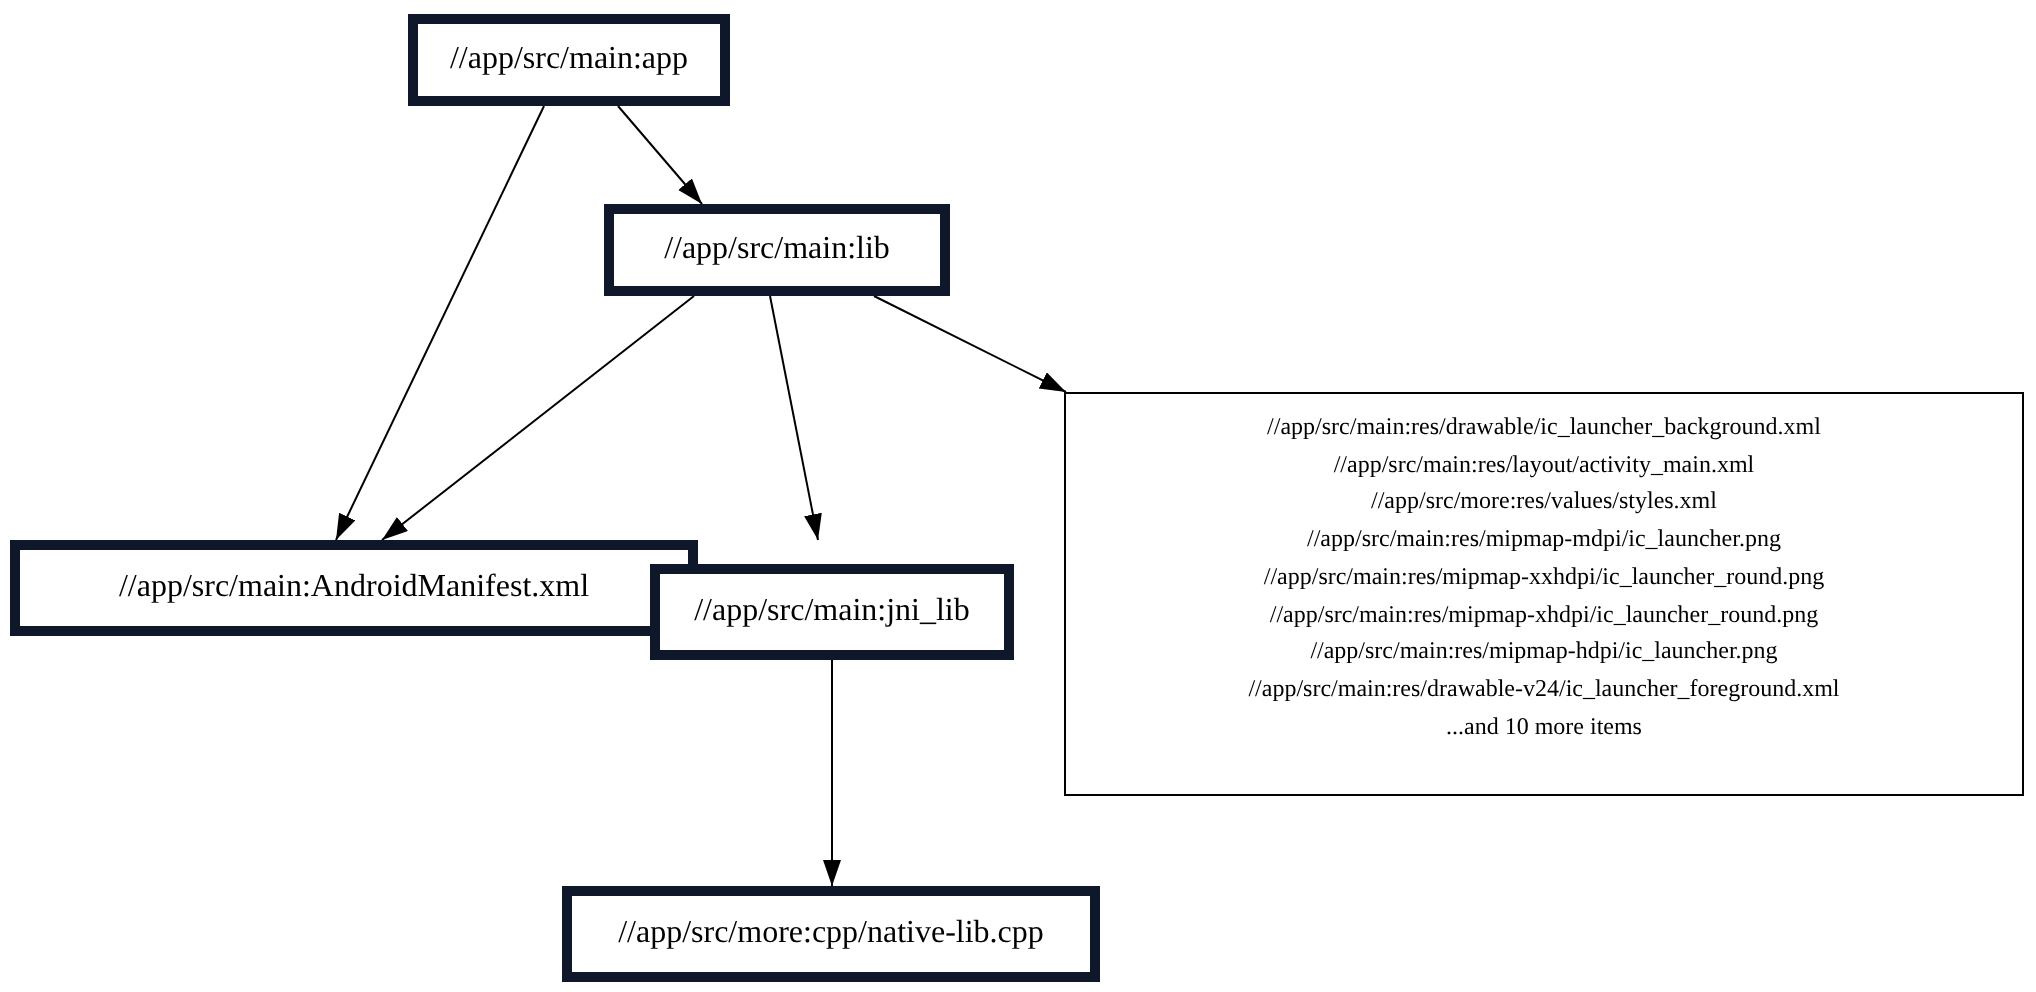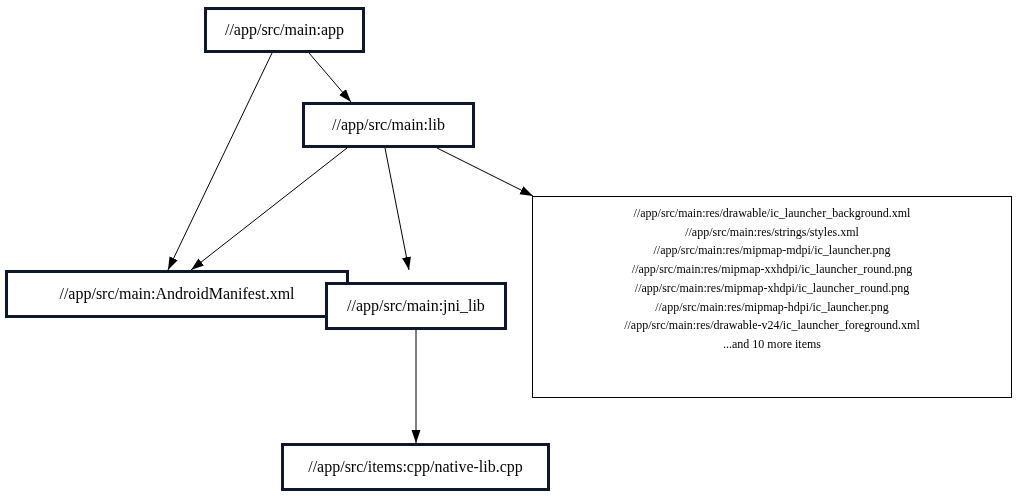--- a/index.html
+++ b/index.html
@@ -19,21 +19,21 @@
   #edges {
     position: absolute;
     top: 0;
     left: 0;
     width: 1018px;
     height: 496px;
   }
   .node {
     position: absolute;
     box-sizing: border-box;
-    border: 3px solid #0f172a;
+    border: 5px solid #0f172a;
     background: #ffffff;
     display: flex;
     align-items: center;
     justify-content: center;
     font-size: 16px;
     white-space: nowrap;
     text-align: center;
   }
   .node-multi {
     position: absolute;
@@ -83,26 +83,27 @@
   <div class="node node-manifest">
     <span>//app/src/main:AndroidManifest.xml</span>
   </div>
 
   <div class="node node-jni">
     <span>//app/src/main:jni_lib</span>
   </div>
 
   <div class="node-multi node-resources">
     <div>//app/src/main:res/drawable/ic_launcher_background.xml</div>
-    <div>//app/src/main:res/strings/styles.xml</div>
+    <div>//app/src/main:res/layout/activity_main.xml</div>
+    <div>//app/src/more:res/values/styles.xml</div>
     <div>//app/src/main:res/mipmap-mdpi/ic_launcher.png</div>
     <div>//app/src/main:res/mipmap-xxhdpi/ic_launcher_round.png</div>
     <div>//app/src/main:res/mipmap-xhdpi/ic_launcher_round.png</div>
     <div>//app/src/main:res/mipmap-hdpi/ic_launcher.png</div>
     <div>//app/src/main:res/drawable-v24/ic_launcher_foreground.xml</div>
     <div>...and 10 more items</div>
   </div>
 
   <div class="node node-native">
-    <span>//app/src/items:cpp/native-lib.cpp</span>
+    <span>//app/src/more:cpp/native-lib.cpp</span>
   </div>
 
 </div>
 
 </body></html>

